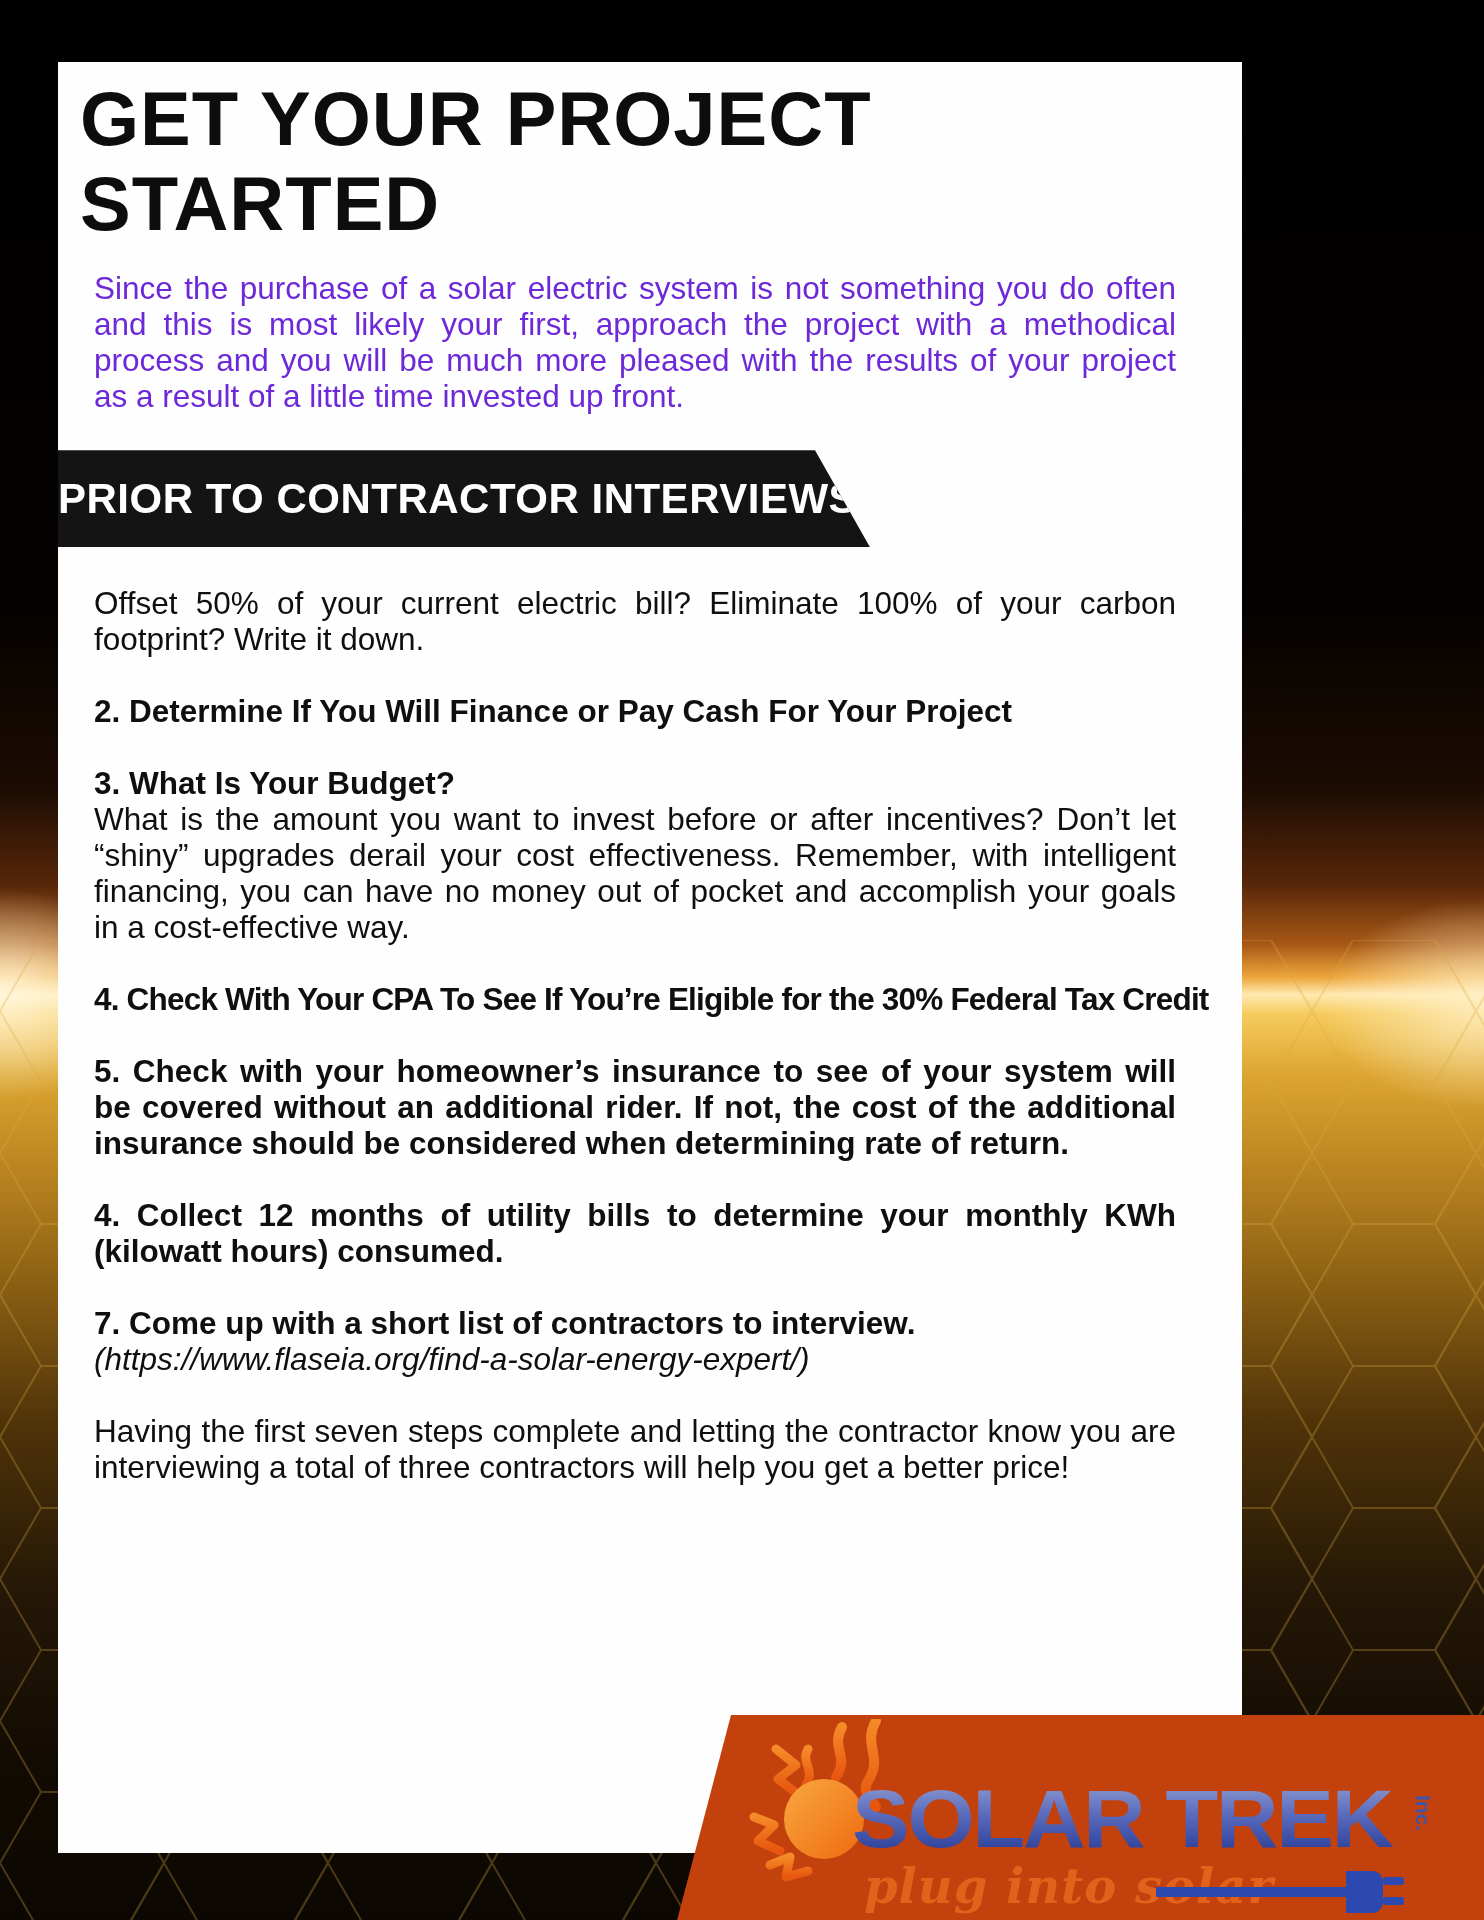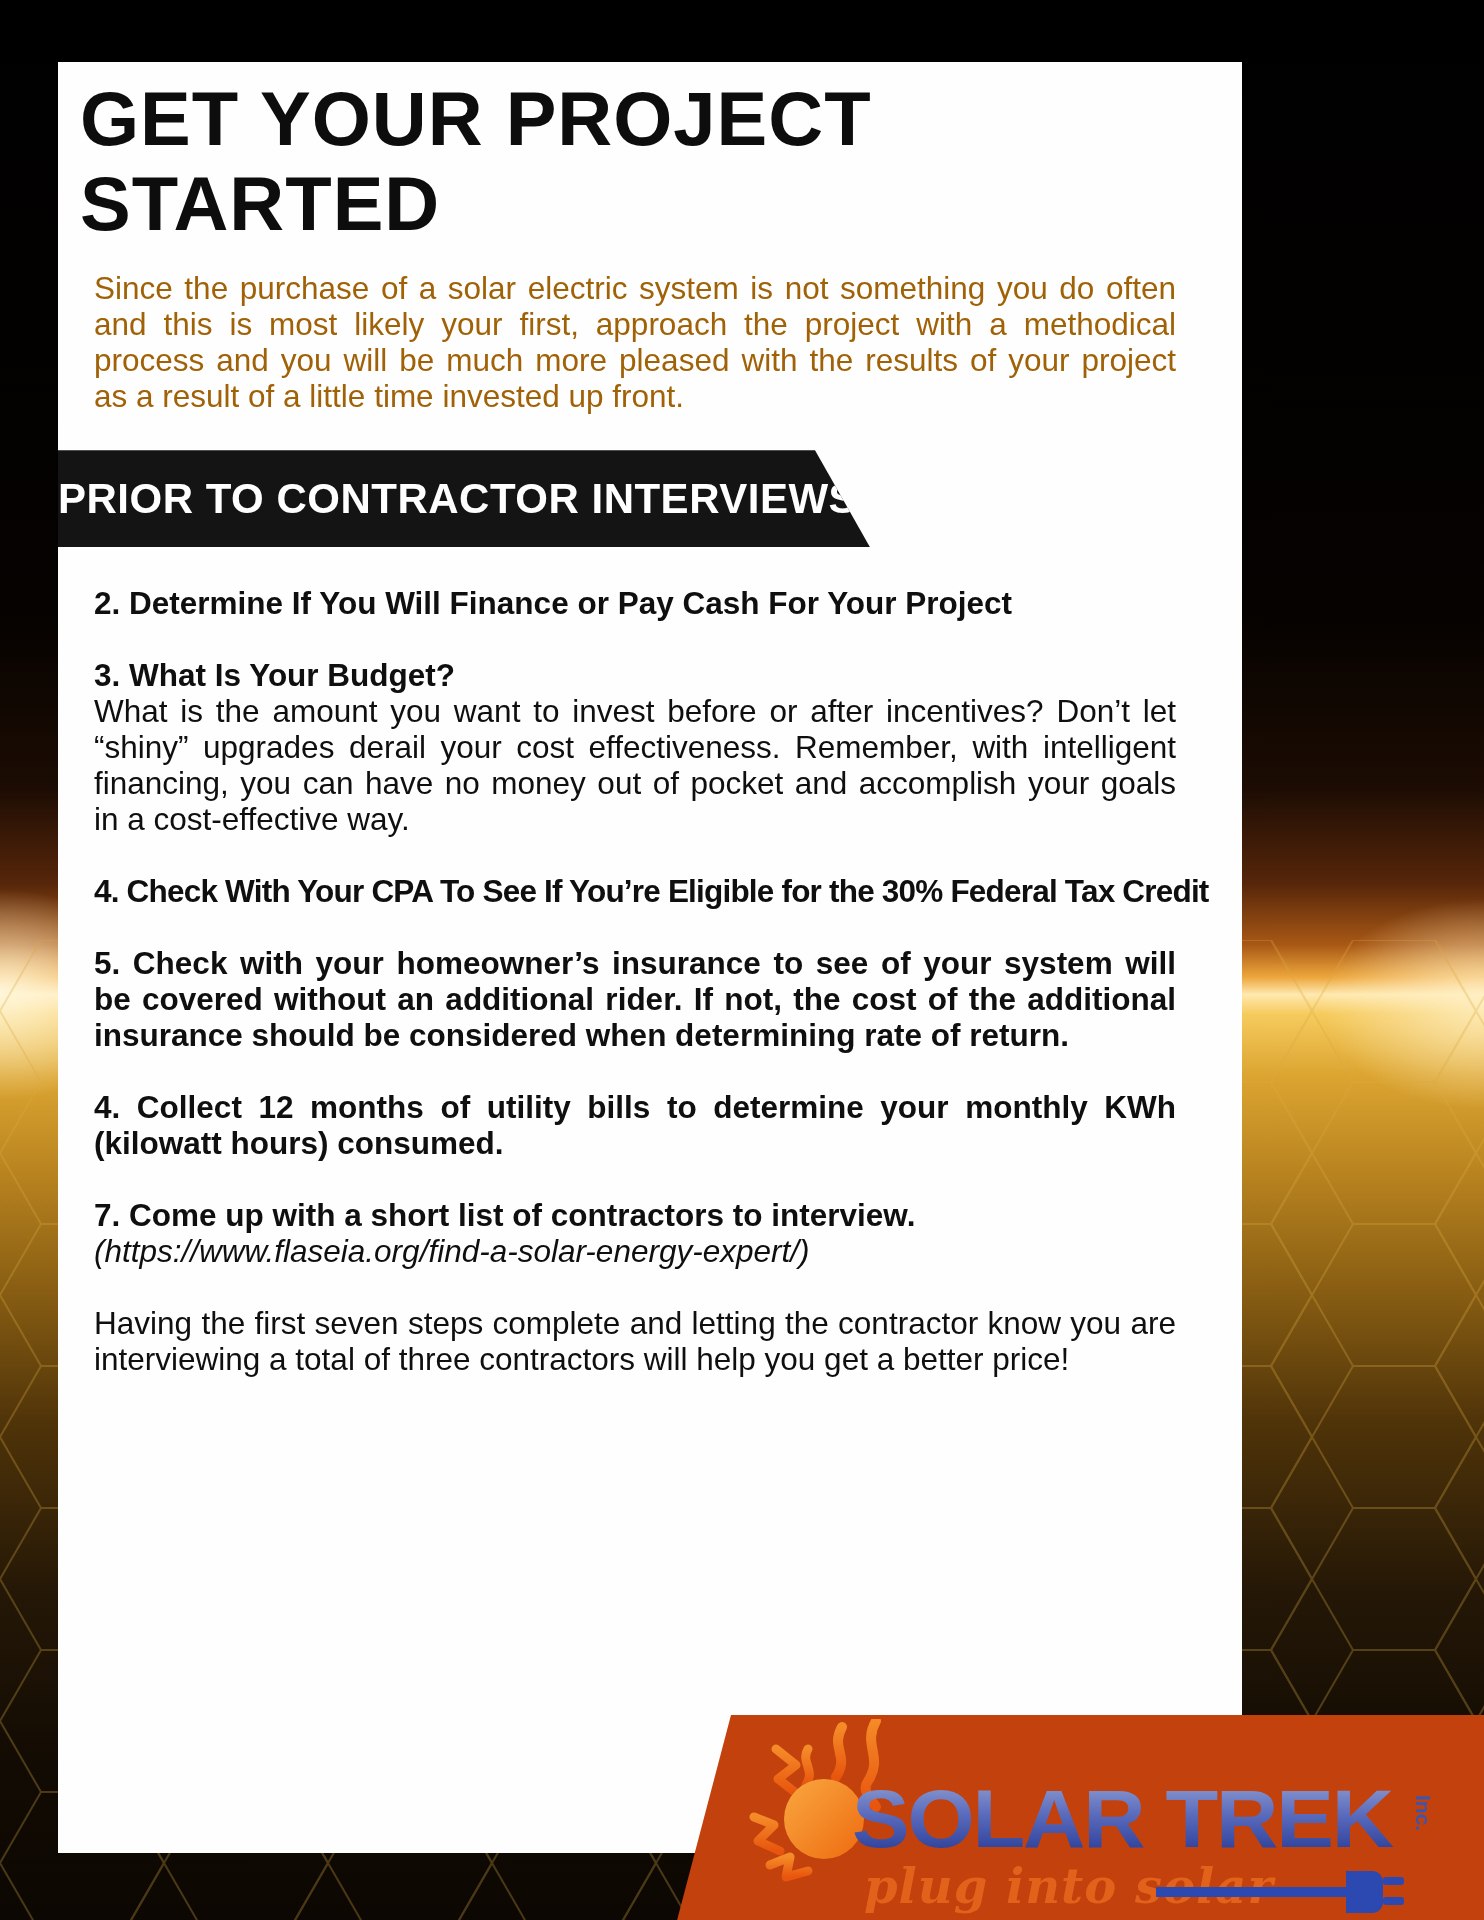--- a/index.html
+++ b/index.html
@@ -21,21 +21,21 @@
   .hexes{position:absolute;left:0;top:940px;width:1484px;height:980px;z-index:1;}
   .card{
     position:absolute;left:58px;top:62px;width:1184px;height:1791px;
     background:#fefefe;z-index:2;
   }
   .content{padding:0 66px 0 36px;box-sizing:border-box;}
   .title{
     margin:14px 0 0 -14px;font-size:76px;line-height:1.12;font-weight:bold;
     letter-spacing:1px;color:#0d0d0d;
   }
-  .intro{margin:24px 0 0 0;font-size:31.5px;line-height:36px;text-align:justify;color:#a16207;}
+  .intro{margin:24px 0 0 0;font-size:31.5px;line-height:36px;text-align:justify;color:#6d28d9;}
   .banner{
     margin:36px 0 0 -36px;width:812px;height:97px;background:#141414;
     clip-path:polygon(0 0,757px 0,812px 100%,0 100%);
     display:flex;align-items:center;box-sizing:border-box;
   }
   .banner-label{font-size:42px;font-weight:bold;color:#fff;letter-spacing:.5px;}
   .steps{margin-top:38px;}
   .step{margin:0 0 36px 0;}
   .step p, .closing p{margin:0;font-size:31.5px;line-height:36px;color:#0f0f0f;}
   .h{font-weight:bold;text-align:justify;}
@@ -72,20 +72,21 @@
 
     <p class="intro">Since the purchase of a solar electric system is not something you do often and this is most likely your first, approach the project with a methodical process and you will be much more pleased with the results of your project as a result of a little time invested up front.</p>
 
     <div class="banner">
       <span class="banner-label">PRIOR TO CONTRACTOR INTERVIEWS</span>
     </div>
 
     <div class="steps">
 
       <div class="step">
+        <p class="b">Offset 50% of your current electric bill? Eliminate 100% of your carbon footprint? Write it down.</p>
       </div>
 
       <div class="step">
         <p class="h">2. Determine If You Will Finance or Pay Cash For Your Project</p>
       </div>
 
       <div class="step">
         <p class="h">3. What Is Your Budget?</p>
         <p class="b">What is the amount you want to invest before or after incentives? Don’t let “shiny” upgrades derail your cost effectiveness. Remember, with intelligent financing, you can have no money out of pocket and accomplish your goals in a cost-effective way.</p>
       </div>

